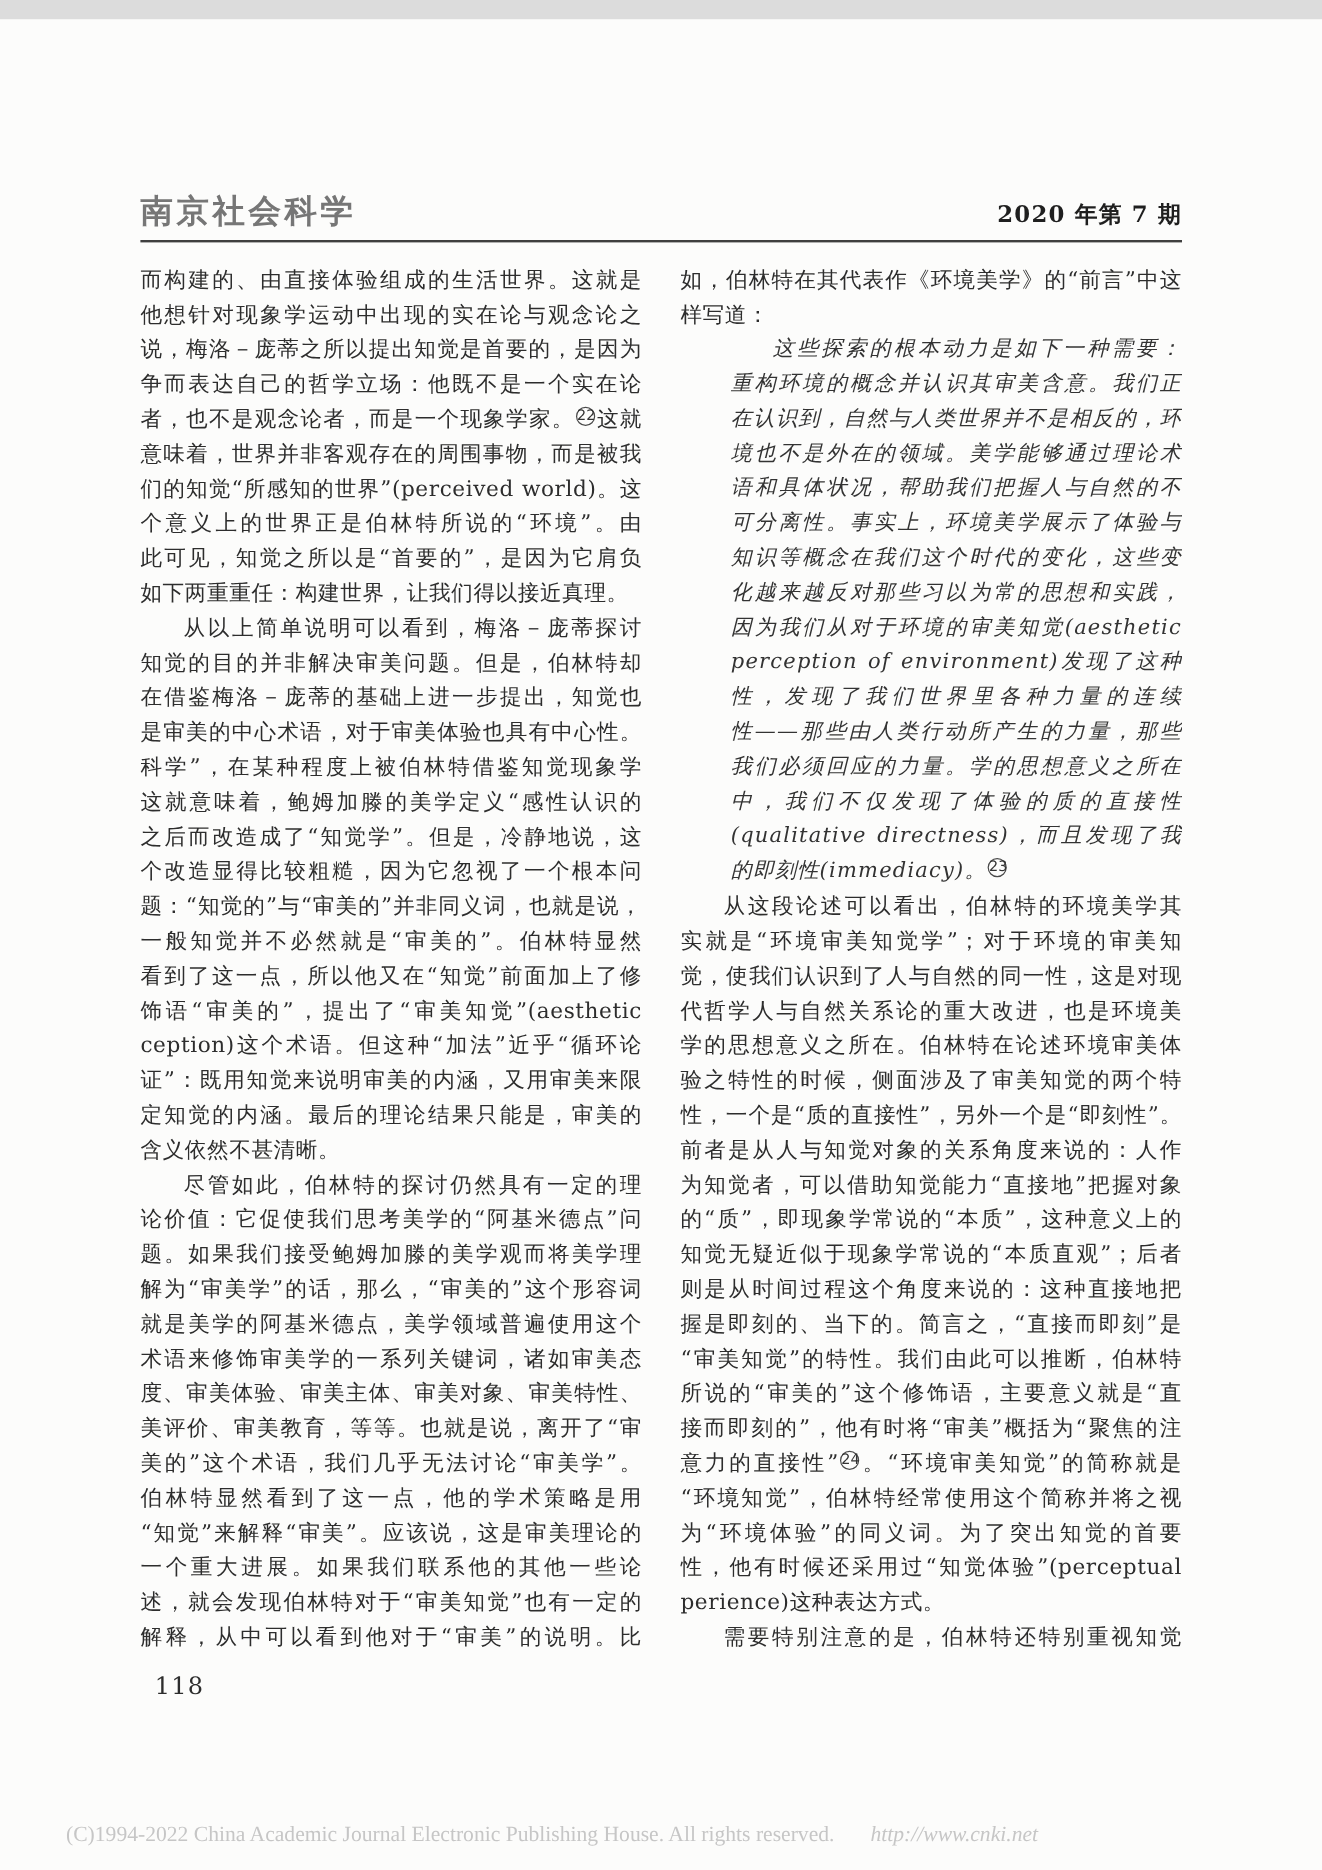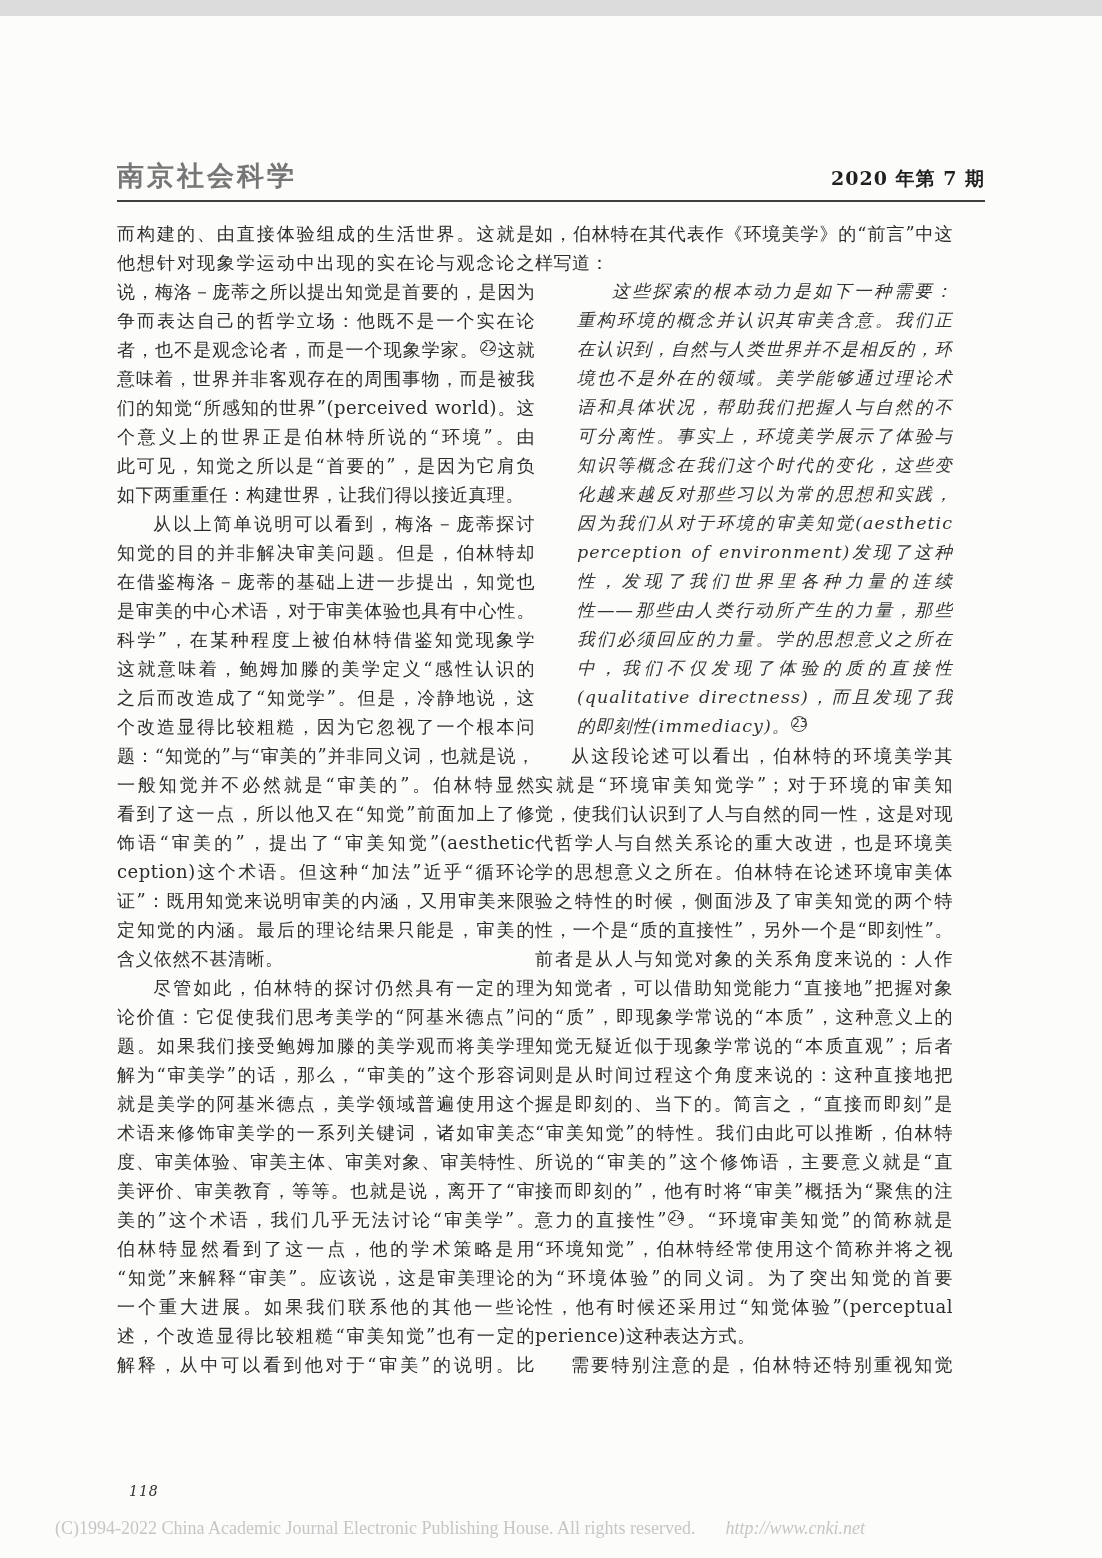--- a/index.html
+++ b/index.html
@@ -23,21 +23,21 @@
     position:absolute;right:0;bottom:6px;
     font-weight:bold;font-size:19px;color:#1f1f1f;
     letter-spacing:1px;
   }
   .header-rule{
     position:absolute;left:117px;top:184px;width:868px;height:2px;
     background:#3f3f3f;
   }
   .columns{
     position:absolute;left:117px;top:203px;width:868px;
-    display:flex;
+    display:flex;gap:32px;
   }
   .col{width:418px;}
   .line{
     font-size:18px;
     height:29px;line-height:29px;
     text-align:justify;text-align-last:justify;
     -moz-text-align-last:justify;
     overflow:hidden;
     letter-spacing:0.5px;
   }
@@ -53,22 +53,22 @@
   .circ{
     display:inline-block;width:14px;height:14px;
     border:1px solid #4a4a4a;border-radius:50%;
     font-size:12px;line-height:13px;text-align:center;
     vertical-align:5px;
     font-family:"DejaVu Sans", sans-serif;
     font-style:normal;letter-spacing:0;text-indent:0;
     margin:0 1px;color:#333;
   }
   .page-number{
-    position:absolute;left:129px;top:1467px;
-    font-size:14px;color:#2d2d2d;letter-spacing:1px;font-style:italic;
+    position:absolute;left:129px;top:1377px;
+    font-size:20px;color:#2d2d2d;letter-spacing:1px;
   }
   .footer{
     position:absolute;left:55px;top:1502px;width:1000px;
     font-family:"Liberation Serif", serif;
     font-size:18px;color:#c6c6c6;
     white-space:nowrap;
   }
   .footer .url{margin-left:30px;font-style:italic;}
 </style>
 </head>
@@ -115,21 +115,21 @@
         <div class="line">题。如果我们接受鲍姆加滕的美学观而将美学理</div>
         <div class="line">解为“审美学”的话，那么，“审美的”这个形容词</div>
         <div class="line">就是美学的阿基米德点，美学领域普遍使用这个</div>
         <div class="line">术语来修饰审美学的一系列关键词，诸如审美态</div>
         <div class="line">度、审美体验、审美主体、审美对象、审美特性、审</div>
         <div class="line">美评价、审美教育，等等。也就是说，离开了“审</div>
         <div class="line">美的”这个术语，我们几乎无法讨论“审美学”。</div>
         <div class="line">伯林特显然看到了这一点，他的学术策略是用</div>
         <div class="line">“知觉”来解释“审美”。应该说，这是审美理论的</div>
         <div class="line">一个重大进展。如果我们联系他的其他一些论</div>
-        <div class="line">述，个改造显得比较粗糙“审美知觉”也有一定的</div>
+        <div class="line">述，就会发现伯林特对于“审美知觉”也有一定的</div>
         <div class="line">解释，从中可以看到他对于“审美”的说明。比</div>
       </div>
     <div class="col">
         <div class="line">如，伯林特在其代表作《环境美学》的“前言”中这</div>
         <div class="line last">样写道：</div>
         <div class="line quote ind">这些探索的根本动力是如下一种需要：</div>
         <div class="line quote">重构环境的概念并认识其审美含意。我们正</div>
         <div class="line quote">在认识到，自然与人类世界并不是相反的，环</div>
         <div class="line quote">境也不是外在的领域。美学能够通过理论术</div>
         <div class="line quote">语和具体状况，帮助我们把握人与自然的不</div>

